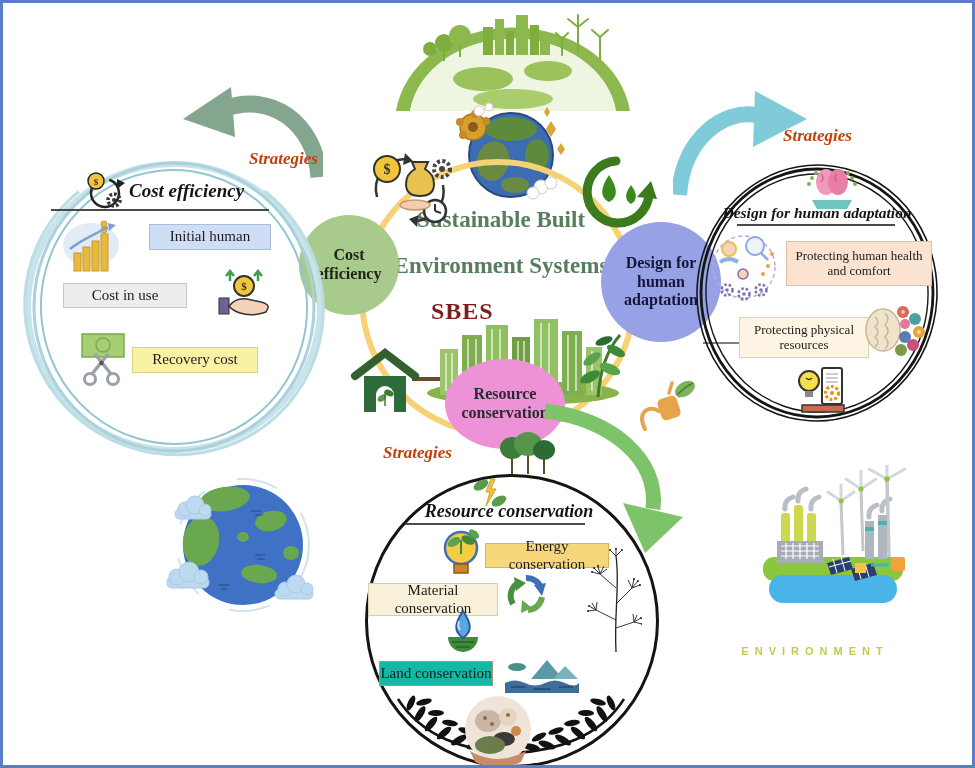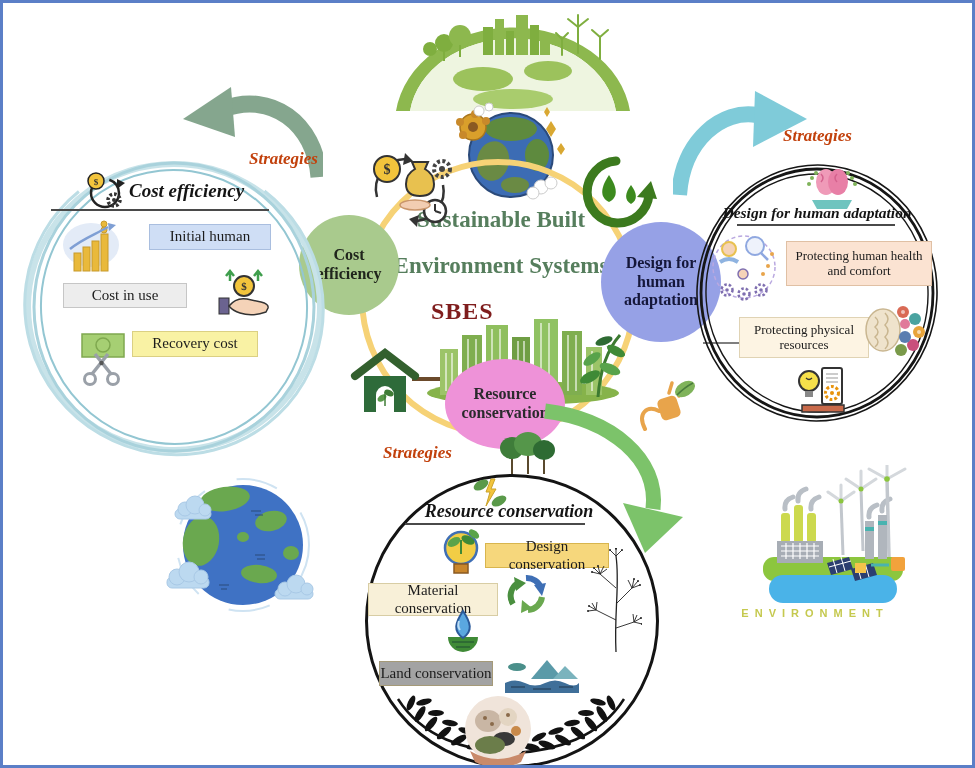--- a/index.html
+++ b/index.html
@@ -20,21 +20,21 @@
   .rule{height:2px;background:#4a4a4a;}
   .lbl{
     display:flex;align-items:center;justify-content:center;text-align:center;
     font-size:15px;color:#1c1c1c;border:1px solid #bbb;box-sizing:border-box;line-height:1.15;
   }
   .lbl.small{font-size:13px;}
   .ring{border:6px solid #f6d276;border-radius:50%;}
   .blackcircle{border:3px solid #141414;border-radius:50%;}
   .envlabel{
     font-family:"Liberation Sans",sans-serif;color:#c5c94f;font-size:11px;
-    letter-spacing:6px;text-align:center;font-weight:bold;
+    letter-spacing:6px;text-align:center;font-weight:bold;margin-top:38px;
   }
 </style>
 </head>
 <body>
 
 <div id="canvas">
 
   <svg class="abs" style="left:385px;top:6px" width="250" height="102" viewBox="0 0 250 102">
     <path d="M8,102 A118,96 0 0 1 242,102 L228,102 A104,84 0 0 0 22,102 Z" fill="#8db84e"></path>
     <path d="M22,102 A104,84 0 0 1 228,102 Z" fill="#eef5e0"></path>
@@ -237,21 +237,21 @@
 
   <svg class="abs" style="left:75px;top:327px" width="50" height="58" viewBox="0 0 50 58">
     <rect x="4" y="4" width="42" height="23" fill="#a6cf73" stroke="#7fa84f" stroke-width="1.5"></rect>
     <circle cx="25" cy="15" r="7" fill="none" stroke="#7fa84f" stroke-width="1.5"></circle>
     <line x1="30" y1="24" x2="14" y2="44" stroke="#9aa0a8" stroke-width="3.5"></line>
     <line x1="17" y1="24" x2="33" y2="44" stroke="#9aa0a8" stroke-width="3.5"></line>
     <circle cx="23.5" cy="33" r="2.2" fill="#555"></circle>
     <circle cx="12" cy="49" r="5.5" fill="none" stroke="#9aa0a8" stroke-width="3"></circle>
     <circle cx="35" cy="49" r="5.5" fill="none" stroke="#9aa0a8" stroke-width="3"></circle>
   </svg>
-  <div class="abs lbl" style="left:129px;top:328px;width:126px;height:26px;background:#f9f2a4;border-color:#dbd083">Recovery cost</div>
+  <div class="abs lbl" style="left:129px;top:344px;width:126px;height:26px;background:#f9f2a4;border-color:#dbd083">Recovery cost</div>
 
   <svg class="abs" style="left:670px;top:86px" width="138" height="110" viewBox="0 0 138 110">
     <path d="M6,106 C10,50 50,20 84,26" fill="none" stroke="#7fcbd9" stroke-width="16"></path>
     <polygon points="134,30 82,2 80,58" fill="#7fcbd9"></polygon>
   </svg>
   <div class="abs strategies" style="left:780px;top:123px">Strategies</div>
 
   <svg class="abs" style="left:688px;top:155px" width="252" height="270" viewBox="0 0 252 270">
     <ellipse cx="126" cy="135" rx="116" ry="124" fill="none" stroke="#161616" stroke-width="2.8"></ellipse>
     <ellipse cx="126" cy="135" rx="120" ry="128" fill="none" stroke="#161616" stroke-width="1.6" transform="rotate(3 126 135)"></ellipse>
@@ -357,21 +357,21 @@
   <div class="abs rule" style="left:402px;top:520px;width:180px"></div>
 
   <svg class="abs" style="left:433px;top:523px" width="50" height="54" viewBox="0 0 50 54">
     <circle cx="25" cy="22" r="16" fill="#f2cd45" stroke="#3f6fb5" stroke-width="2.5"></circle>
     <line x1="25" y1="28" x2="25" y2="14" stroke="#3f8a36" stroke-width="2"></line>
     <ellipse cx="18" cy="16" rx="7" ry="4" fill="#5aa34a" transform="rotate(-30 18 16)"></ellipse>
     <ellipse cx="32" cy="14" rx="7" ry="4" fill="#3f8a36" transform="rotate(25 32 14)"></ellipse>
     <rect x="18" y="38" width="14" height="9" fill="#c9862b" stroke="#8a5a22" stroke-width="1.5"></rect>
     <ellipse cx="38" cy="8" rx="6" ry="3.5" fill="#5aa34a" transform="rotate(40 38 8)"></ellipse>
   </svg>
-  <div class="abs lbl" style="left:482px;top:540px;width:124px;height:25px;background:#f6d77c;border-color:#d8b54e">Design conservation</div>
+  <div class="abs lbl" style="left:482px;top:540px;width:124px;height:25px;background:#f6d77c;border-color:#d8b54e">Energy conservation</div>
 
   <div class="abs lbl" style="left:365px;top:580px;width:130px;height:33px;background:#f8f0d8;border-color:#d8cda4">Material conservation</div>
   <svg class="abs" style="left:501px;top:570px" width="44" height="42" viewBox="0 0 44 42">
     <path d="M9,31 A15,15 0 0 1 14,10" fill="none" stroke="#4a8f3f" stroke-width="6"></path>
     <polygon points="10,4 22,10 12,18" fill="#4a8f3f"></polygon>
     <path d="M22,5 A15,15 0 0 1 37,15" fill="none" stroke="#3f6fb5" stroke-width="6"></path>
     <polygon points="42,10 38,23 30,12" fill="#3f6fb5"></polygon>
     <path d="M38,24 A15,15 0 0 1 24,37" fill="none" stroke="#6aa84f" stroke-width="6"></path>
     <polygon points="17,40 18,27 28,35" fill="#6aa84f"></polygon>
   </svg>
@@ -402,21 +402,21 @@
     </g>
   </svg>
 
   <svg class="abs" style="left:441px;top:606px" width="38" height="44" viewBox="0 0 38 44">
     <path d="M4,28 a15,15 0 0 0 30,0 z" fill="#3f8a36"></path>
     <path d="M8,33 h22 M12,38 h14" stroke="#2e6b33" stroke-width="2"></path>
     <path d="M19,2 C27,14 29,22 19,29 C9,22 11,14 19,2 Z" fill="#5aa7e0" stroke="#2b5a9a" stroke-width="2"></path>
     <path d="M15,12 q-2,5 1,9" fill="none" stroke="#bcdcf5" stroke-width="2"></path>
   </svg>
 
-  <div class="abs lbl" style="left:376px;top:658px;width:114px;height:25px;background:#a3a3a3;border-color:#a59a78">Land conservation</div>
+  <div class="abs lbl" style="left:376px;top:658px;width:114px;height:25px;background:#14b8a6;border-color:#a59a78">Land conservation</div>
   <svg class="abs" style="left:500px;top:650px" width="78" height="42" viewBox="0 0 78 42">
     <ellipse cx="14" cy="14" rx="9" ry="4" fill="#4a8f8a"></ellipse>
     <polygon points="28,26 44,7 60,26" fill="#5a9aa8"></polygon>
     <polygon points="50,26 62,13 75,26" fill="#7ab3bd"></polygon>
     <path d="M2,30 q10,-5 20,0 t20,0 t20,0 t14,0 v10 h-74 z" fill="#3f6f99"></path>
     <path d="M8,34 h14 M30,36 h18 M56,34 h14" stroke="#2b4a66" stroke-width="1.5"></path>
   </svg>
 
   <svg class="abs" style="left:385px;top:674px" width="246" height="80" viewBox="0 0 246 80">
     <g id="lbranch">

